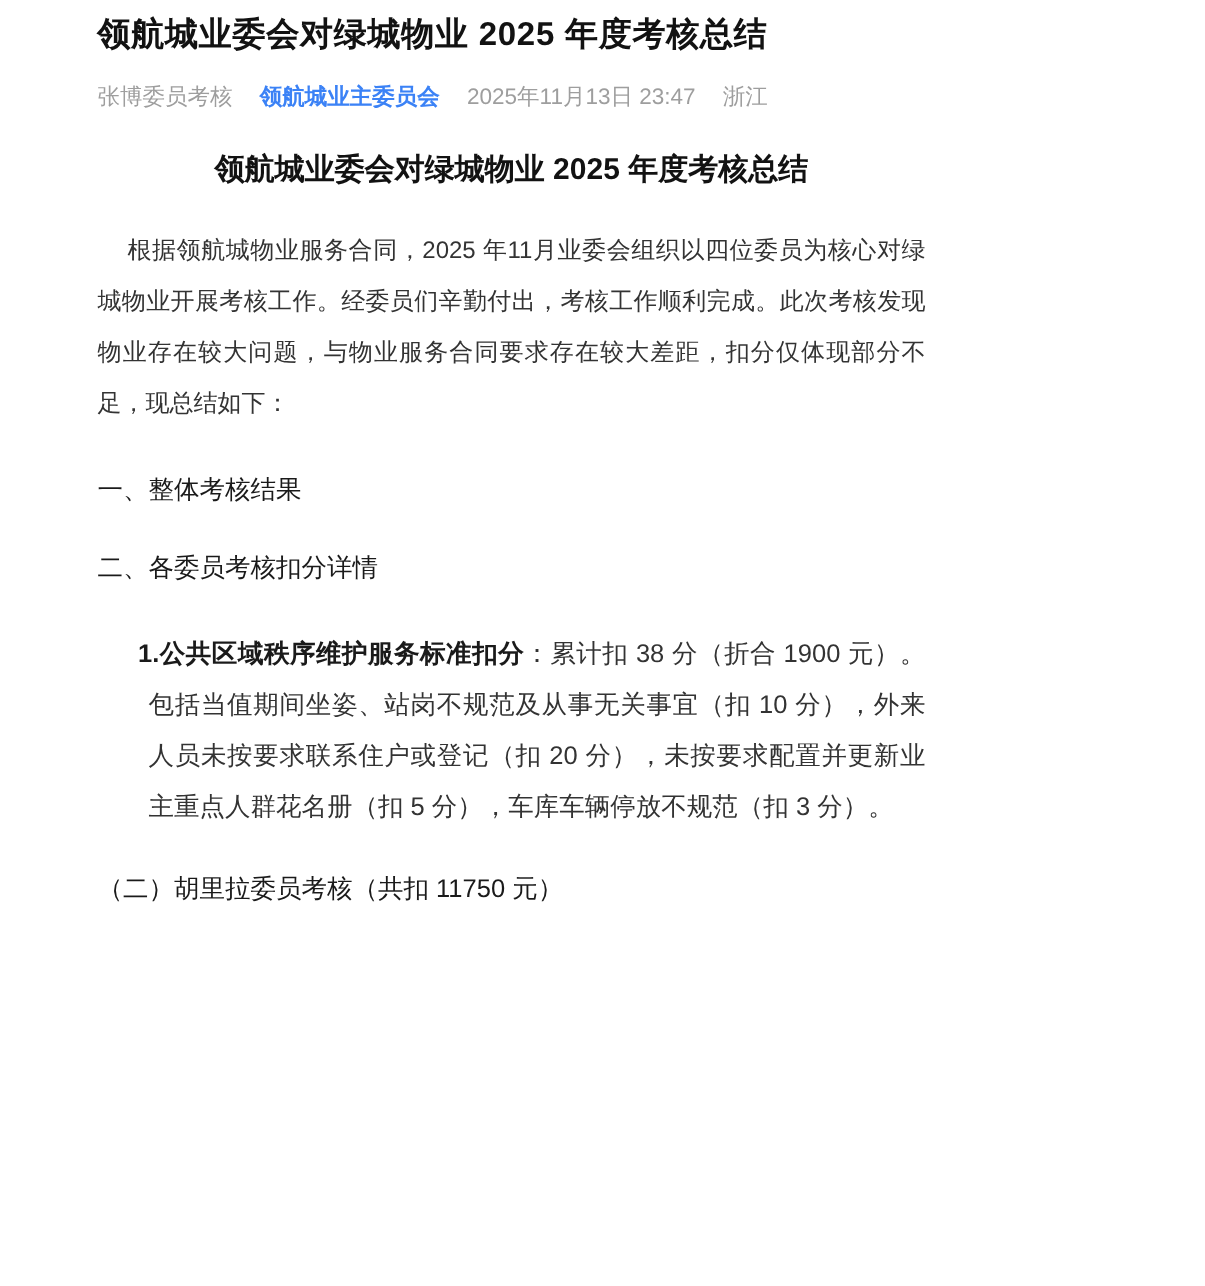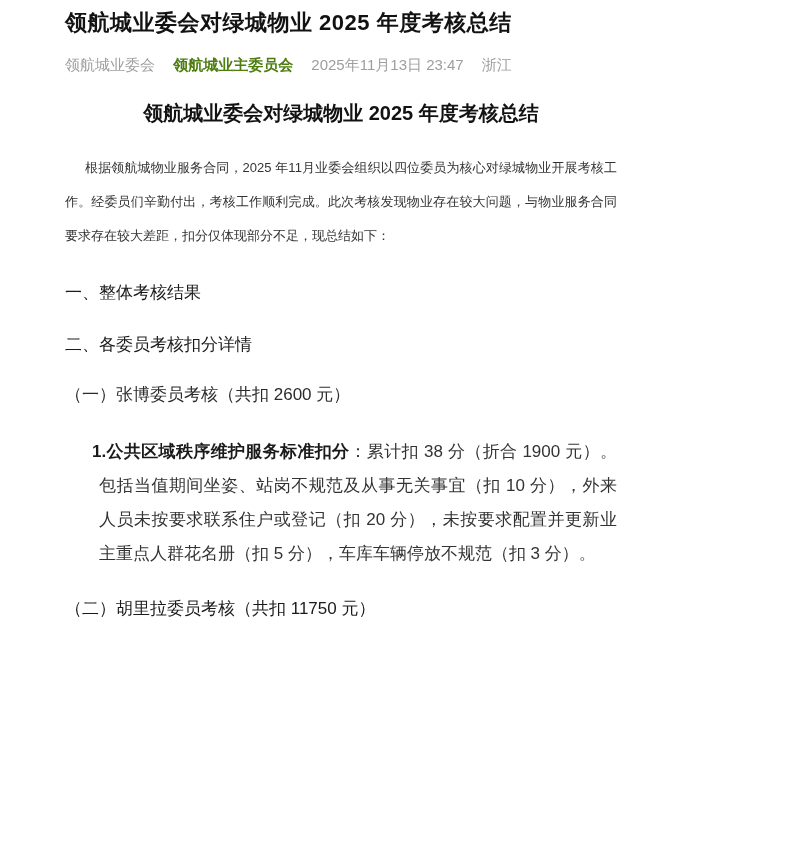--- a/index.html
+++ b/index.html
@@ -27,35 +27,35 @@
   }
   .meta-bar {
     margin-top: 16px;
     font-size: 15px;
     line-height: 21px;
     color: #9e9e9e;
     white-space: nowrap;
   }
   .meta-bar > * { margin-right: 14px; }
   .meta-account {
-    color: #4d7c0f;
+    color: #3b82f6;
     font-weight: 600;
     text-decoration: none;
     cursor: pointer;
   }
   .doc-heading {
     margin: 24px 0 0 0;
     text-align: center;
     font-size: 20px;
     line-height: 28px;
     font-weight: 700;
     color: #121212;
   }
   .body-text {
-    font-size: 13px;
+    font-size: 16px;
     line-height: 34px;
     color: #333333;
     text-align: justify;
     margin: 0;
   }
   .intro { margin-top: 24px; text-indent: 20px; }
   .sec-heading {
     margin: 14px 0 0 0;
     font-size: 17px;
     line-height: 24px;
@@ -86,36 +86,35 @@
   .item-term { font-weight: 700; color: #1a1a1a; }
 </style>
 </head>
 <body>
 
 <div class="page">
 
   <h1 class="page-title">领航城业委会对绿城物业 2025 年度考核总结</h1>
 
   <div class="meta-bar">
-    <span class="meta-author">领航城业委会</span>
+    <span class="meta-author">张博委员考核</span>
     <a class="meta-account">领航城业主委员会</a>
     <span class="meta-datetime">2025年11月13日 23:47</span>
     <span class="meta-location">浙江</span>
   </div>
 
   <h2 class="doc-heading">领航城业委会对绿城物业 2025 年度考核总结</h2>
 
   <p class="body-text intro">根据领航城物业服务合同，2025 年11月业委会组织以四位委员为核心对绿城物业开展考核工作。经委员们辛勤付出，考核工作顺利完成。此次考核发现物业存在较大问题，与物业服务合同要求存在较大差距，扣分仅体现部分不足，现总结如下：</p>
 
   <h3 class="sec-heading">一、整体考核结果</h3>
 
 
   <h3 class="sec-heading">二、各委员考核扣分详情</h3>
 
-  <p class="sub-heading">（一）张博委员考核（共扣 2600 元）</p>
 
   <div class="deduction-list">
 
     <div class="list-item">
       <span class="item-marker">1.</span><span class="item-term">公共区域秩序维护服务标准扣分</span><span class="item-text">：累计扣 38 分（折合 1900 元）。包括当值期间坐姿、站岗不规范及从事无关事宜（扣 10 分），外来人员未按要求联系住户或登记（扣 20 分），未按要求配置并更新业主重点人群花名册（扣 5 分），车库车辆停放不规范（扣 3 分）。</span>
     </div>
 
 
   </div>
 

